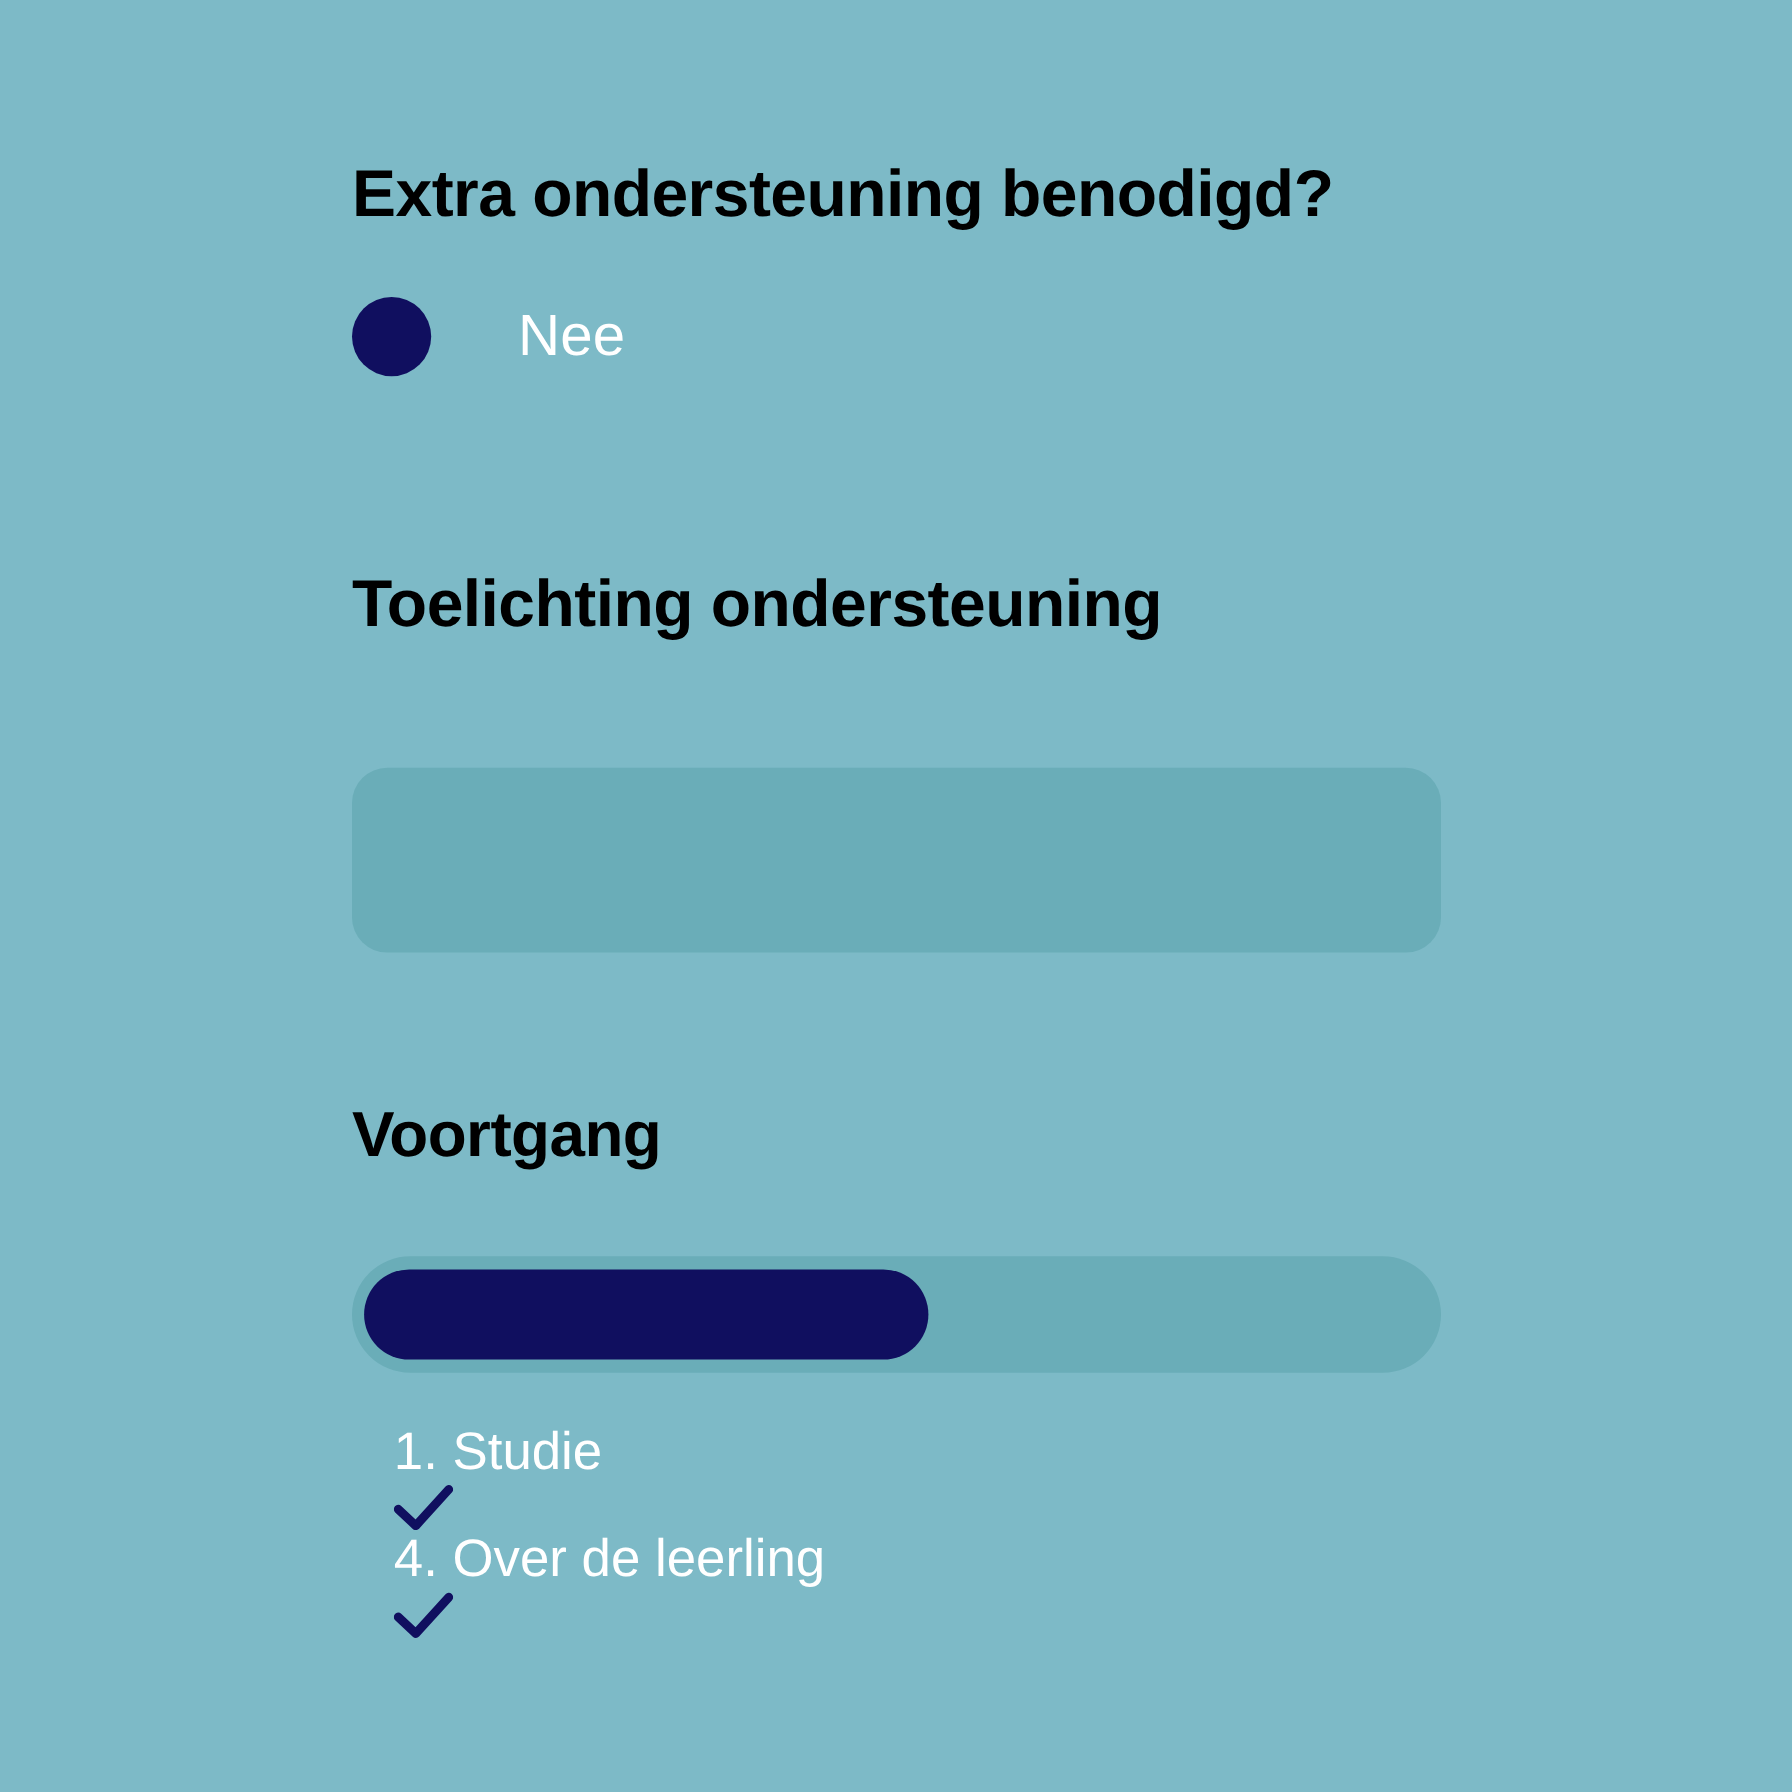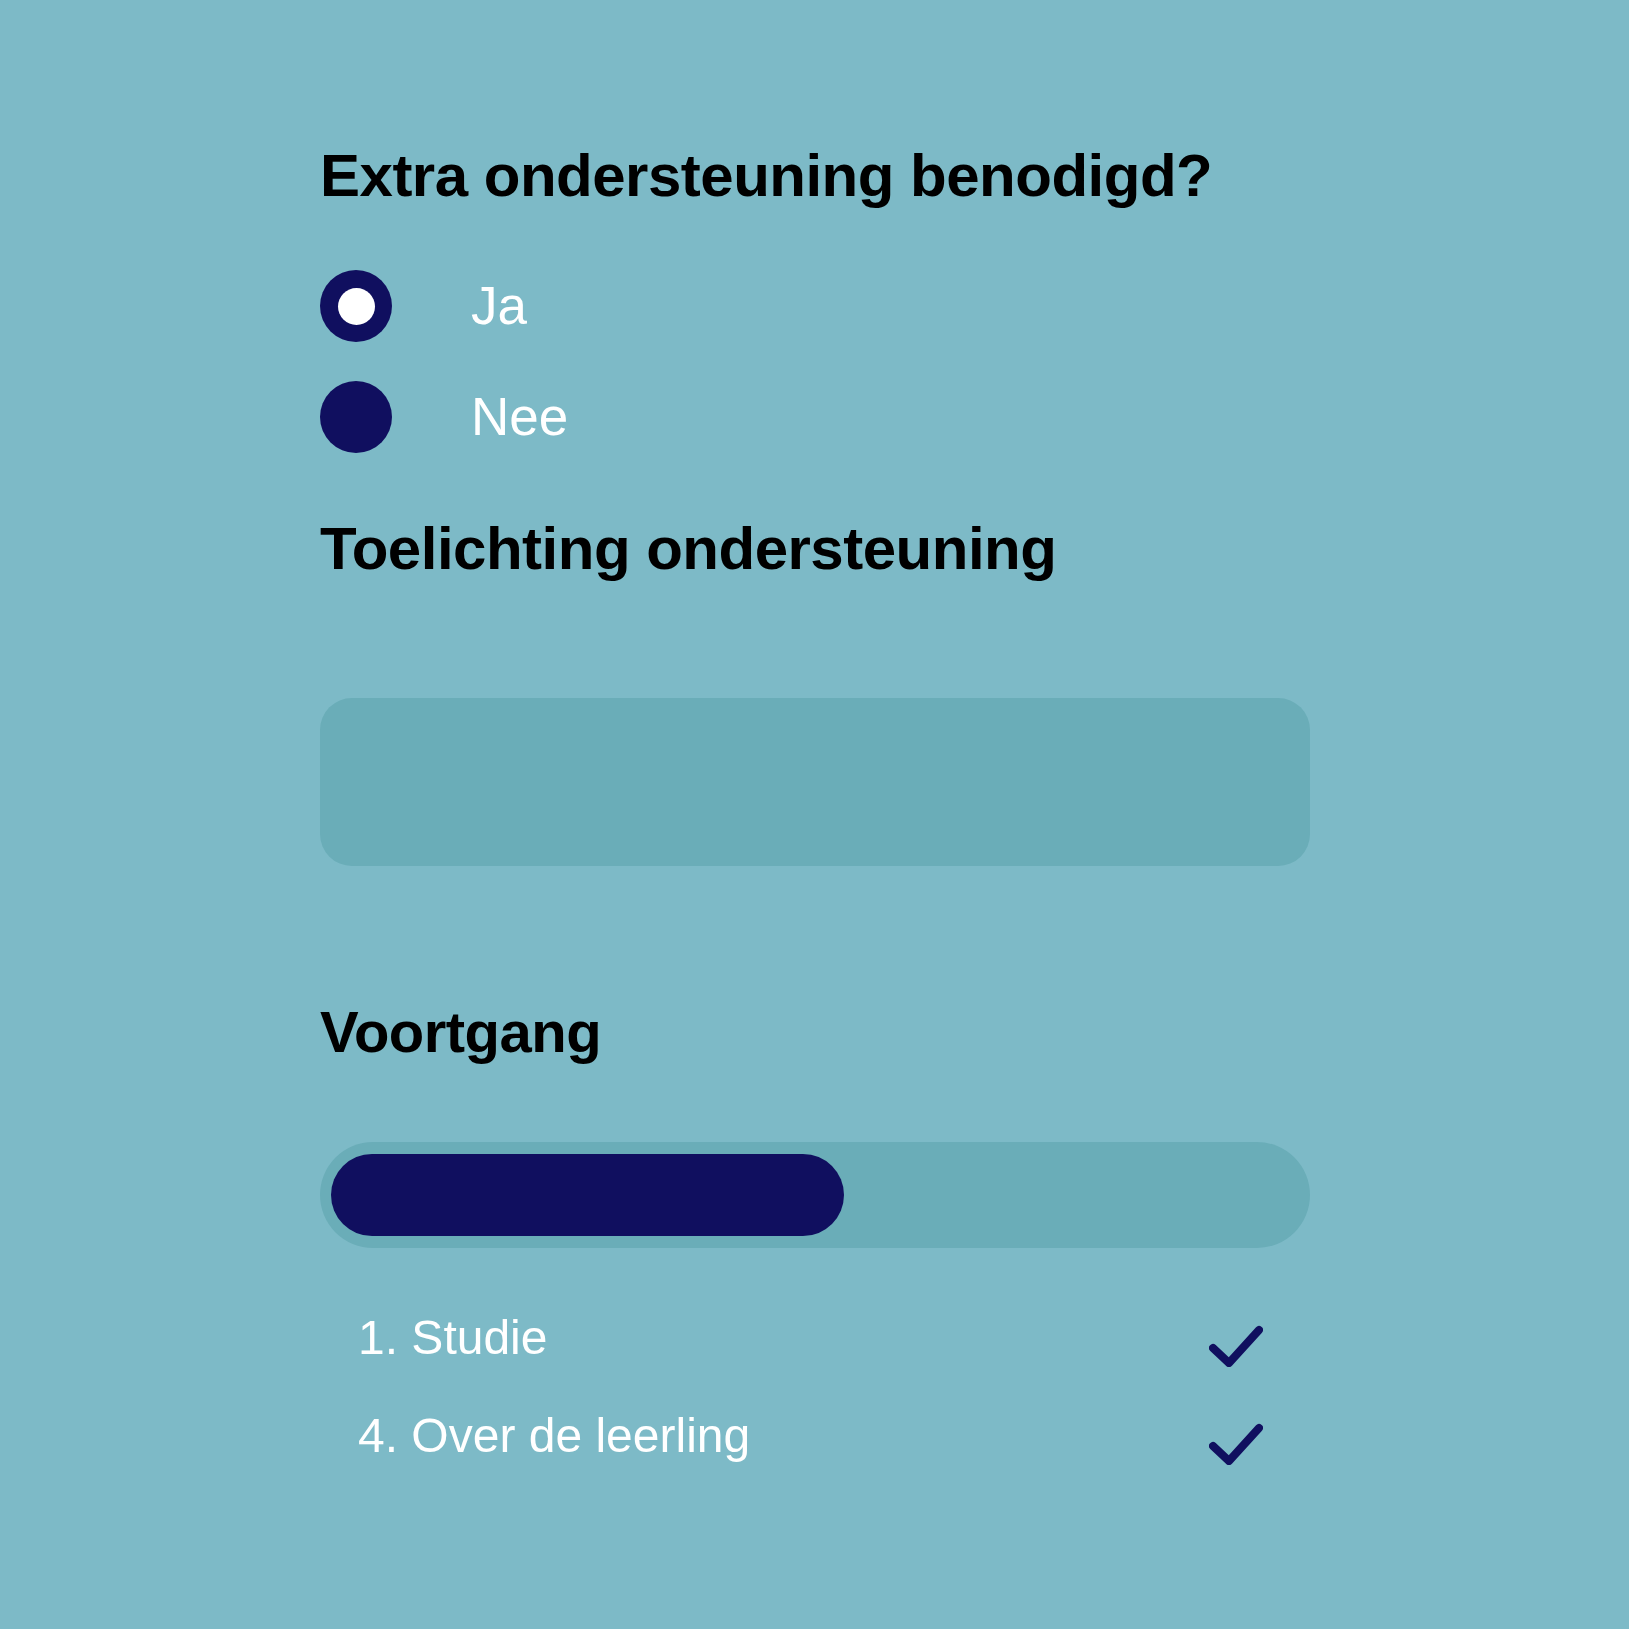--- a/index.html
+++ b/index.html
@@ -131,24 +131,25 @@
 
   
   #step-list {
     position: absolute;
     left: 358px;
     top: 1291px;
     width: 905px;
   }
   .step-row {
     display: flex;
-    align-items: flex-end;
+    align-items: flex-start;
     height: 76px;
     margin-bottom: 22px;
     cursor: pointer;
+    flex-direction: column;
   }
   .step-text {
     color: #ffffff;
     font-size: 48px;
     line-height: 58px;
     white-space: nowrap;
     flex: 1 1 auto;
   }
   .step-check {
     flex: 0 0 auto;
@@ -164,26 +165,20 @@
 </style>
 </head>
 <body>
 
 <div class="page">
 
   <div class="heading" id="heading-support">Extra ondersteuning benodigd?</div>
 
   <div class="radio-group">
 
-    <div class="radio-row">
-      <span class="radio-dot">
-        <span class="inner"></span>
-      </span>
-      <span class="radio-label">Ja</span>
-    </div>
 
     <div class="radio-row">
       <span class="radio-dot unselected">
         
       </span>
       <span class="radio-label">Nee</span>
     </div>
 
   </div>
 

